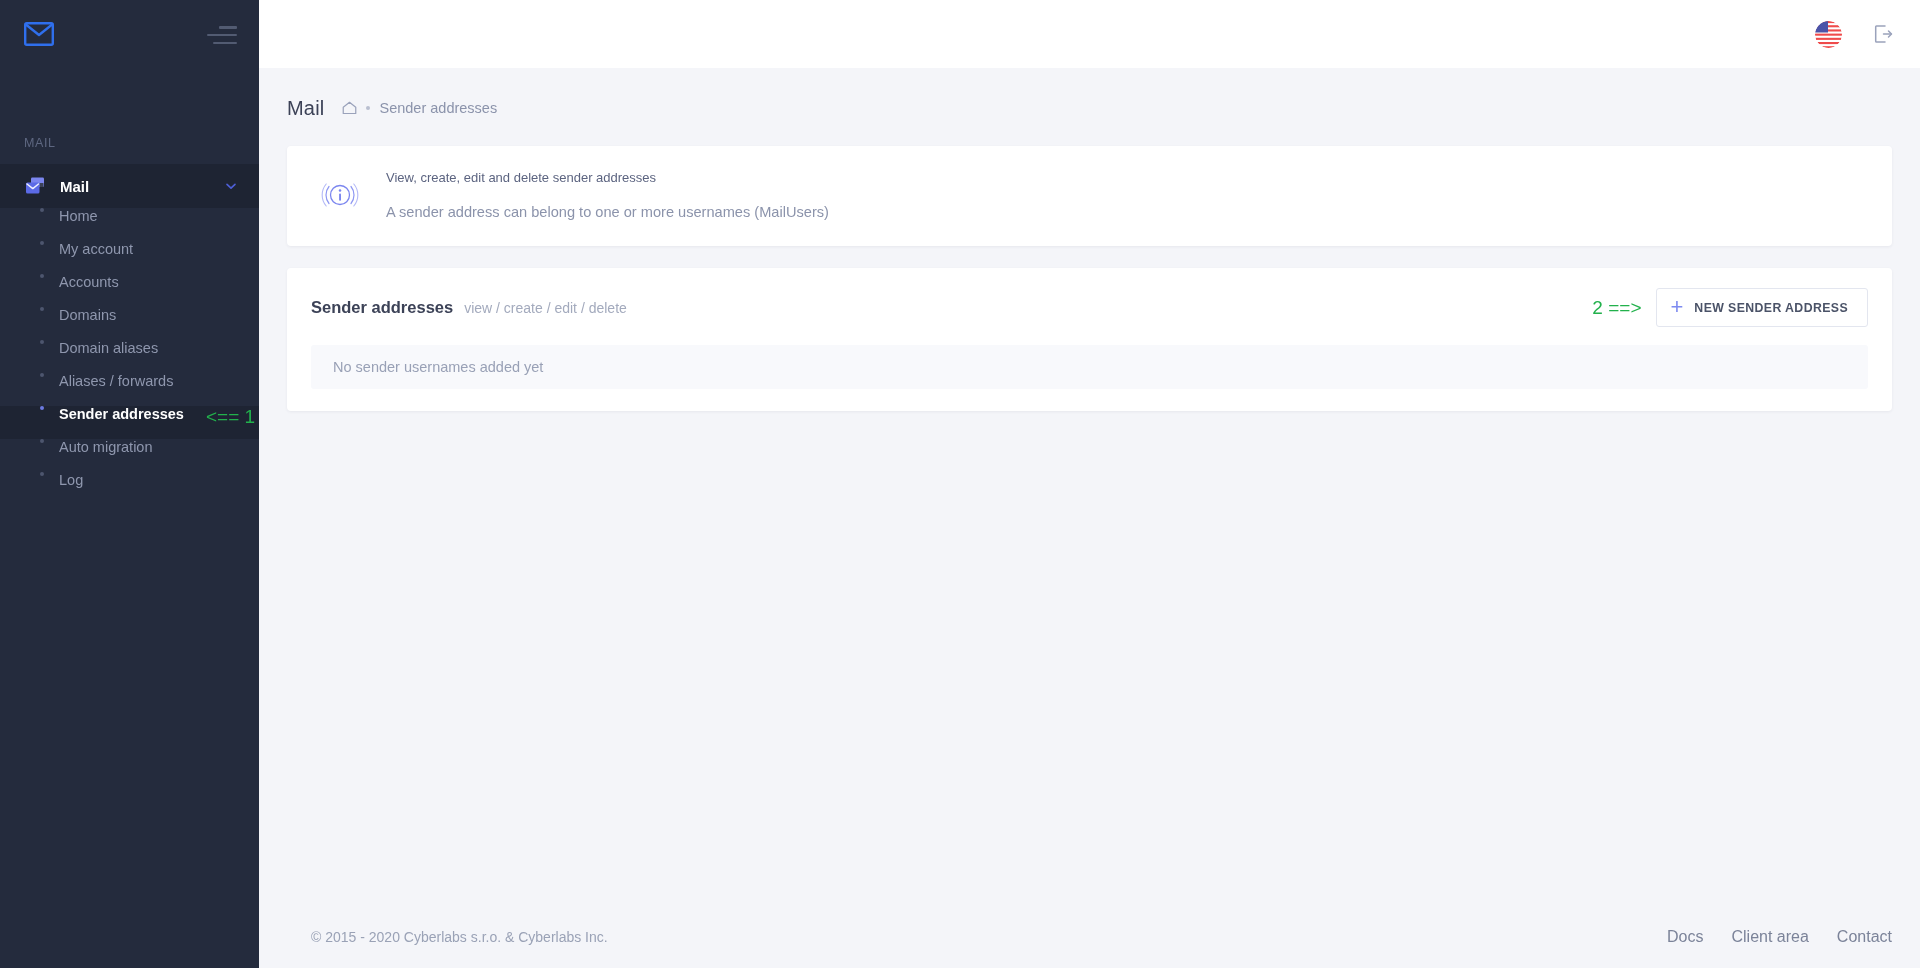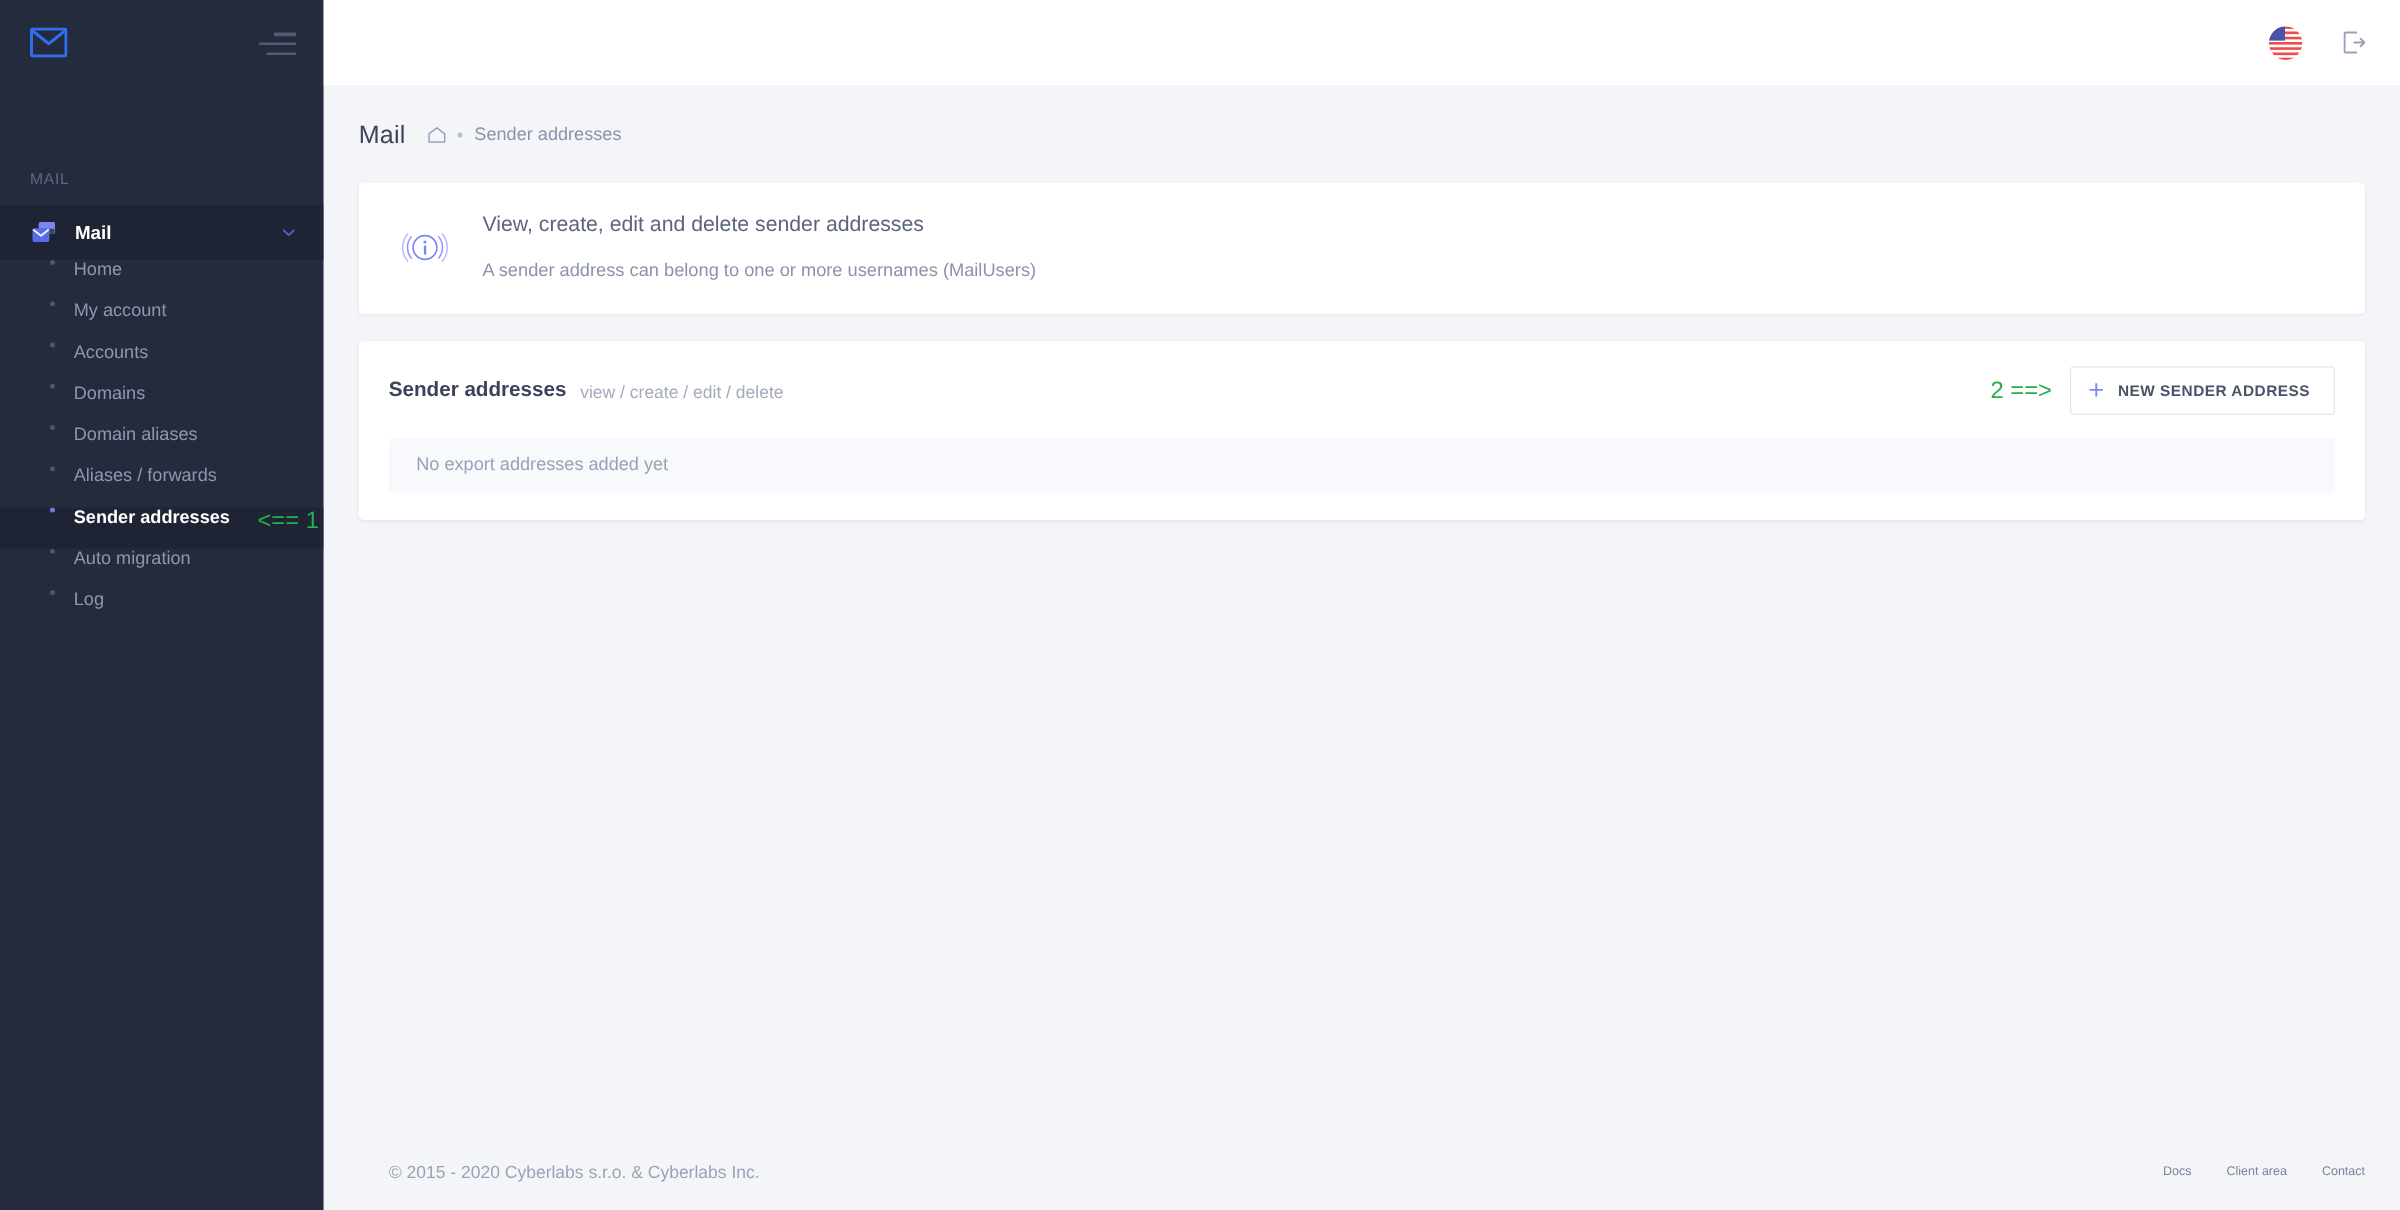--- a/index.html
+++ b/index.html
@@ -190,21 +190,21 @@
   .info-icon-wrap {
     width: 40px; flex: 0 0 40px;
     display: flex; align-items: center;
     align-self: center;
     margin-right: 25px;
     margin-left: 8px;
   }
   .info-body { padding-top: 2px; }
   .info-title {
     color: #5c6480;
-    font-size: 17px;
+    font-size: 13px;
     margin-bottom: 18px;
   }
   .info-line {
     color: #8b93ab;
     font-size: 14.6px;
     line-height: 19px;
   }
 
   .list-card { margin-top: 22px; padding-bottom: 22px; }
   .list-head {
@@ -281,21 +281,21 @@
     margin-left: 24px;
   }
   .footer-links {
     margin-left: auto;
     display: flex;
     gap: 28px;
   }
   .footer-links a {
     color: #7b8399;
     text-decoration: none;
-    font-size: 10px;
+    font-size: 16px;
     cursor: pointer;
   }
 </style>
 </head>
 <body>
 
 <div class="app">
 
   <aside class="sidebar">
 
@@ -441,21 +441,21 @@
           <span class="list-title">Sender addresses</span>
           <span class="list-sub">view / create / edit / delete</span>
           <div class="list-head-right">
             <span class="annot-green2">2 ==&gt;</span>
             <div class="btn-new">
               <span class="plus">+</span>
               <span class="blabel">NEW SENDER ADDRESS</span>
             </div>
           </div>
         </div>
-        <div class="empty-row">No export addresses added yet</div>
+        <div class="empty-row">No sender usernames added yet</div>
       </div>
 
     </div>
 
     <div class="footer">
       <span>© 2015 - 2020 Cyberlabs s.r.o. &amp; Cyberlabs Inc.</span>
       <span class="footer-links">
         <a>Docs</a>
         <a>Client area</a>
         <a>Contact</a>

